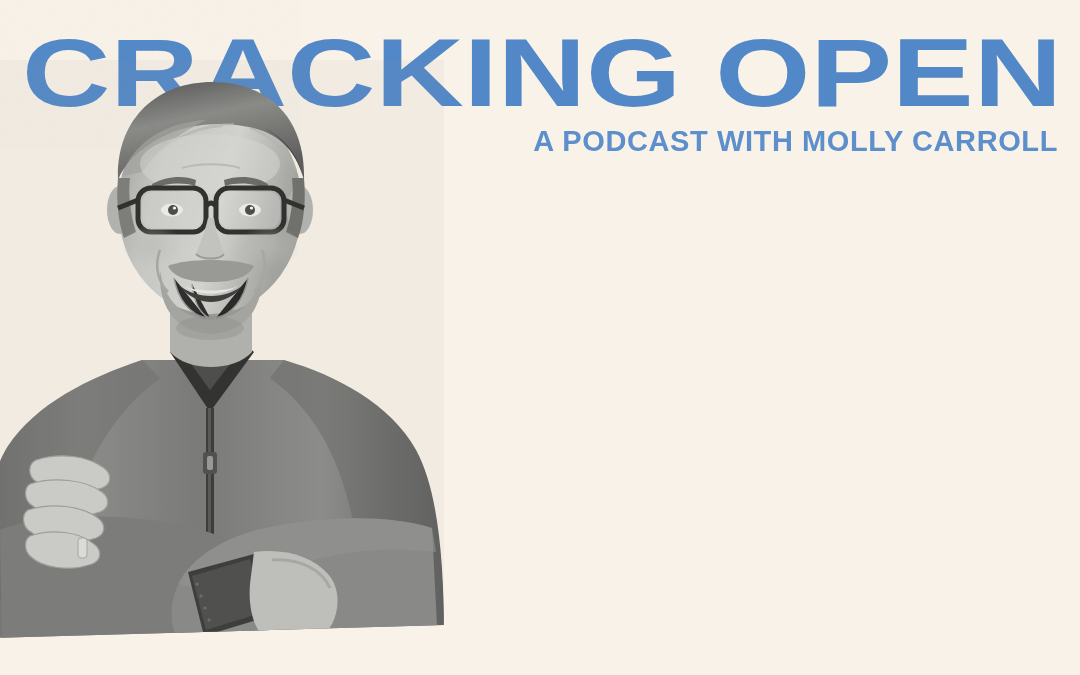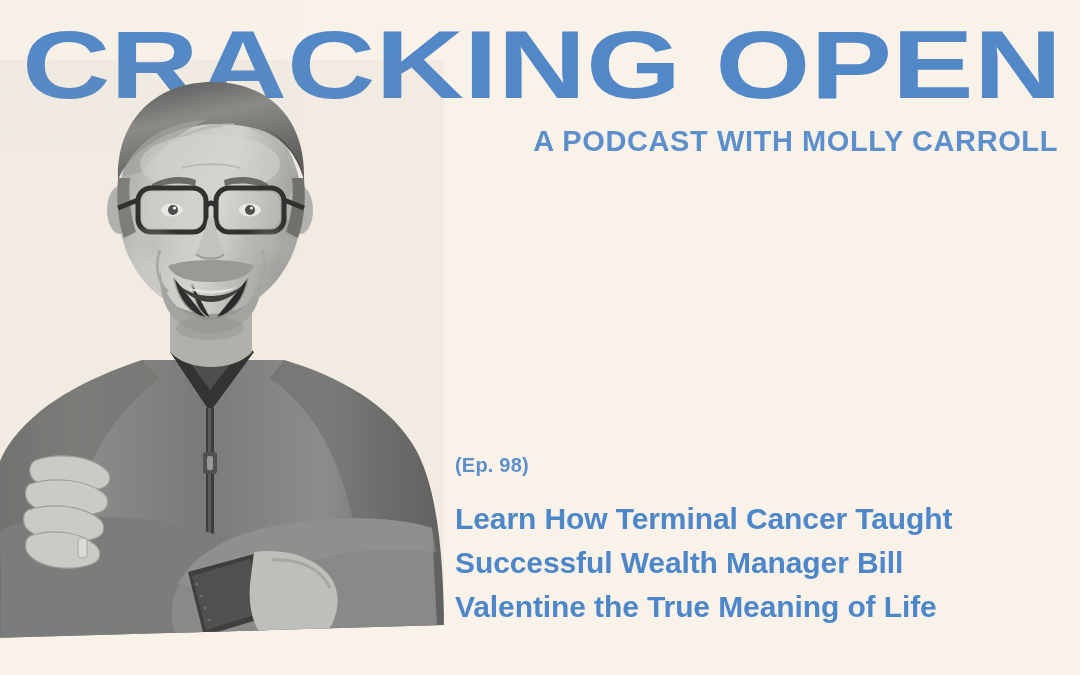--- a/index.html
+++ b/index.html
@@ -23,21 +23,21 @@
     inset: 0;
     pointer-events: none;
     opacity: 0.5;
     z-index: 60;
   }
 
   
   #show-title {
     position: absolute;
     left: 22px;
-    top: 16px;
+    top: 24px;
     width: 1040px;
     height: 100px;
     z-index: 10;
   }
   #show-title svg { display: block; width: 100%; height: 100%; }
 
   #show-subtitle {
     position: absolute;
     right: 22px;
     top: 127px;
@@ -280,28 +280,20 @@
         <path d="M 168 190 C 162 206, 166 222, 176 232" stroke="#a8a8a4" stroke-width="2.5" fill="none"></path>
         <path d="M 270 190 C 276 206, 272 222, 262 232" stroke="#a8a8a4" stroke-width="2.5" fill="none"></path>
 
         <ellipse cx="218" cy="268" rx="34" ry="12" fill="#8e8e8a" opacity="0.4"></ellipse>
 
         <rect x="-20" y="0" width="500" height="600" fill="#8a8a86" opacity="0.06"></rect>
       </g>
     </svg>
   </div>
 
-  <div id="episode-block">
-    <div id="episode-number">(Ep. 98)</div>
-    <div id="episode-title">
-      <span class="tline">Learn How Terminal Cancer Taught</span>
-      <span class="tline">Successful Wealth Manager Bill</span>
-      <span class="tline">Valentine the True Meaning of Life</span>
-    </div>
-  </div>
 
   <svg id="grain" aria-hidden="true">
     <filter id="grainFilter">
       <feTurbulence type="fractalNoise" baseFrequency="0.85" numOctaves="3" stitchTiles="stitch"></feTurbulence>
       <feColorMatrix type="saturate" values="0"></feColorMatrix>
       <feComponentTransfer>
         <feFuncA type="linear" slope="0.09"></feFuncA>
       </feComponentTransfer>
     </filter>
     <rect width="100%" height="100%" filter="url(#grainFilter)"></rect>

